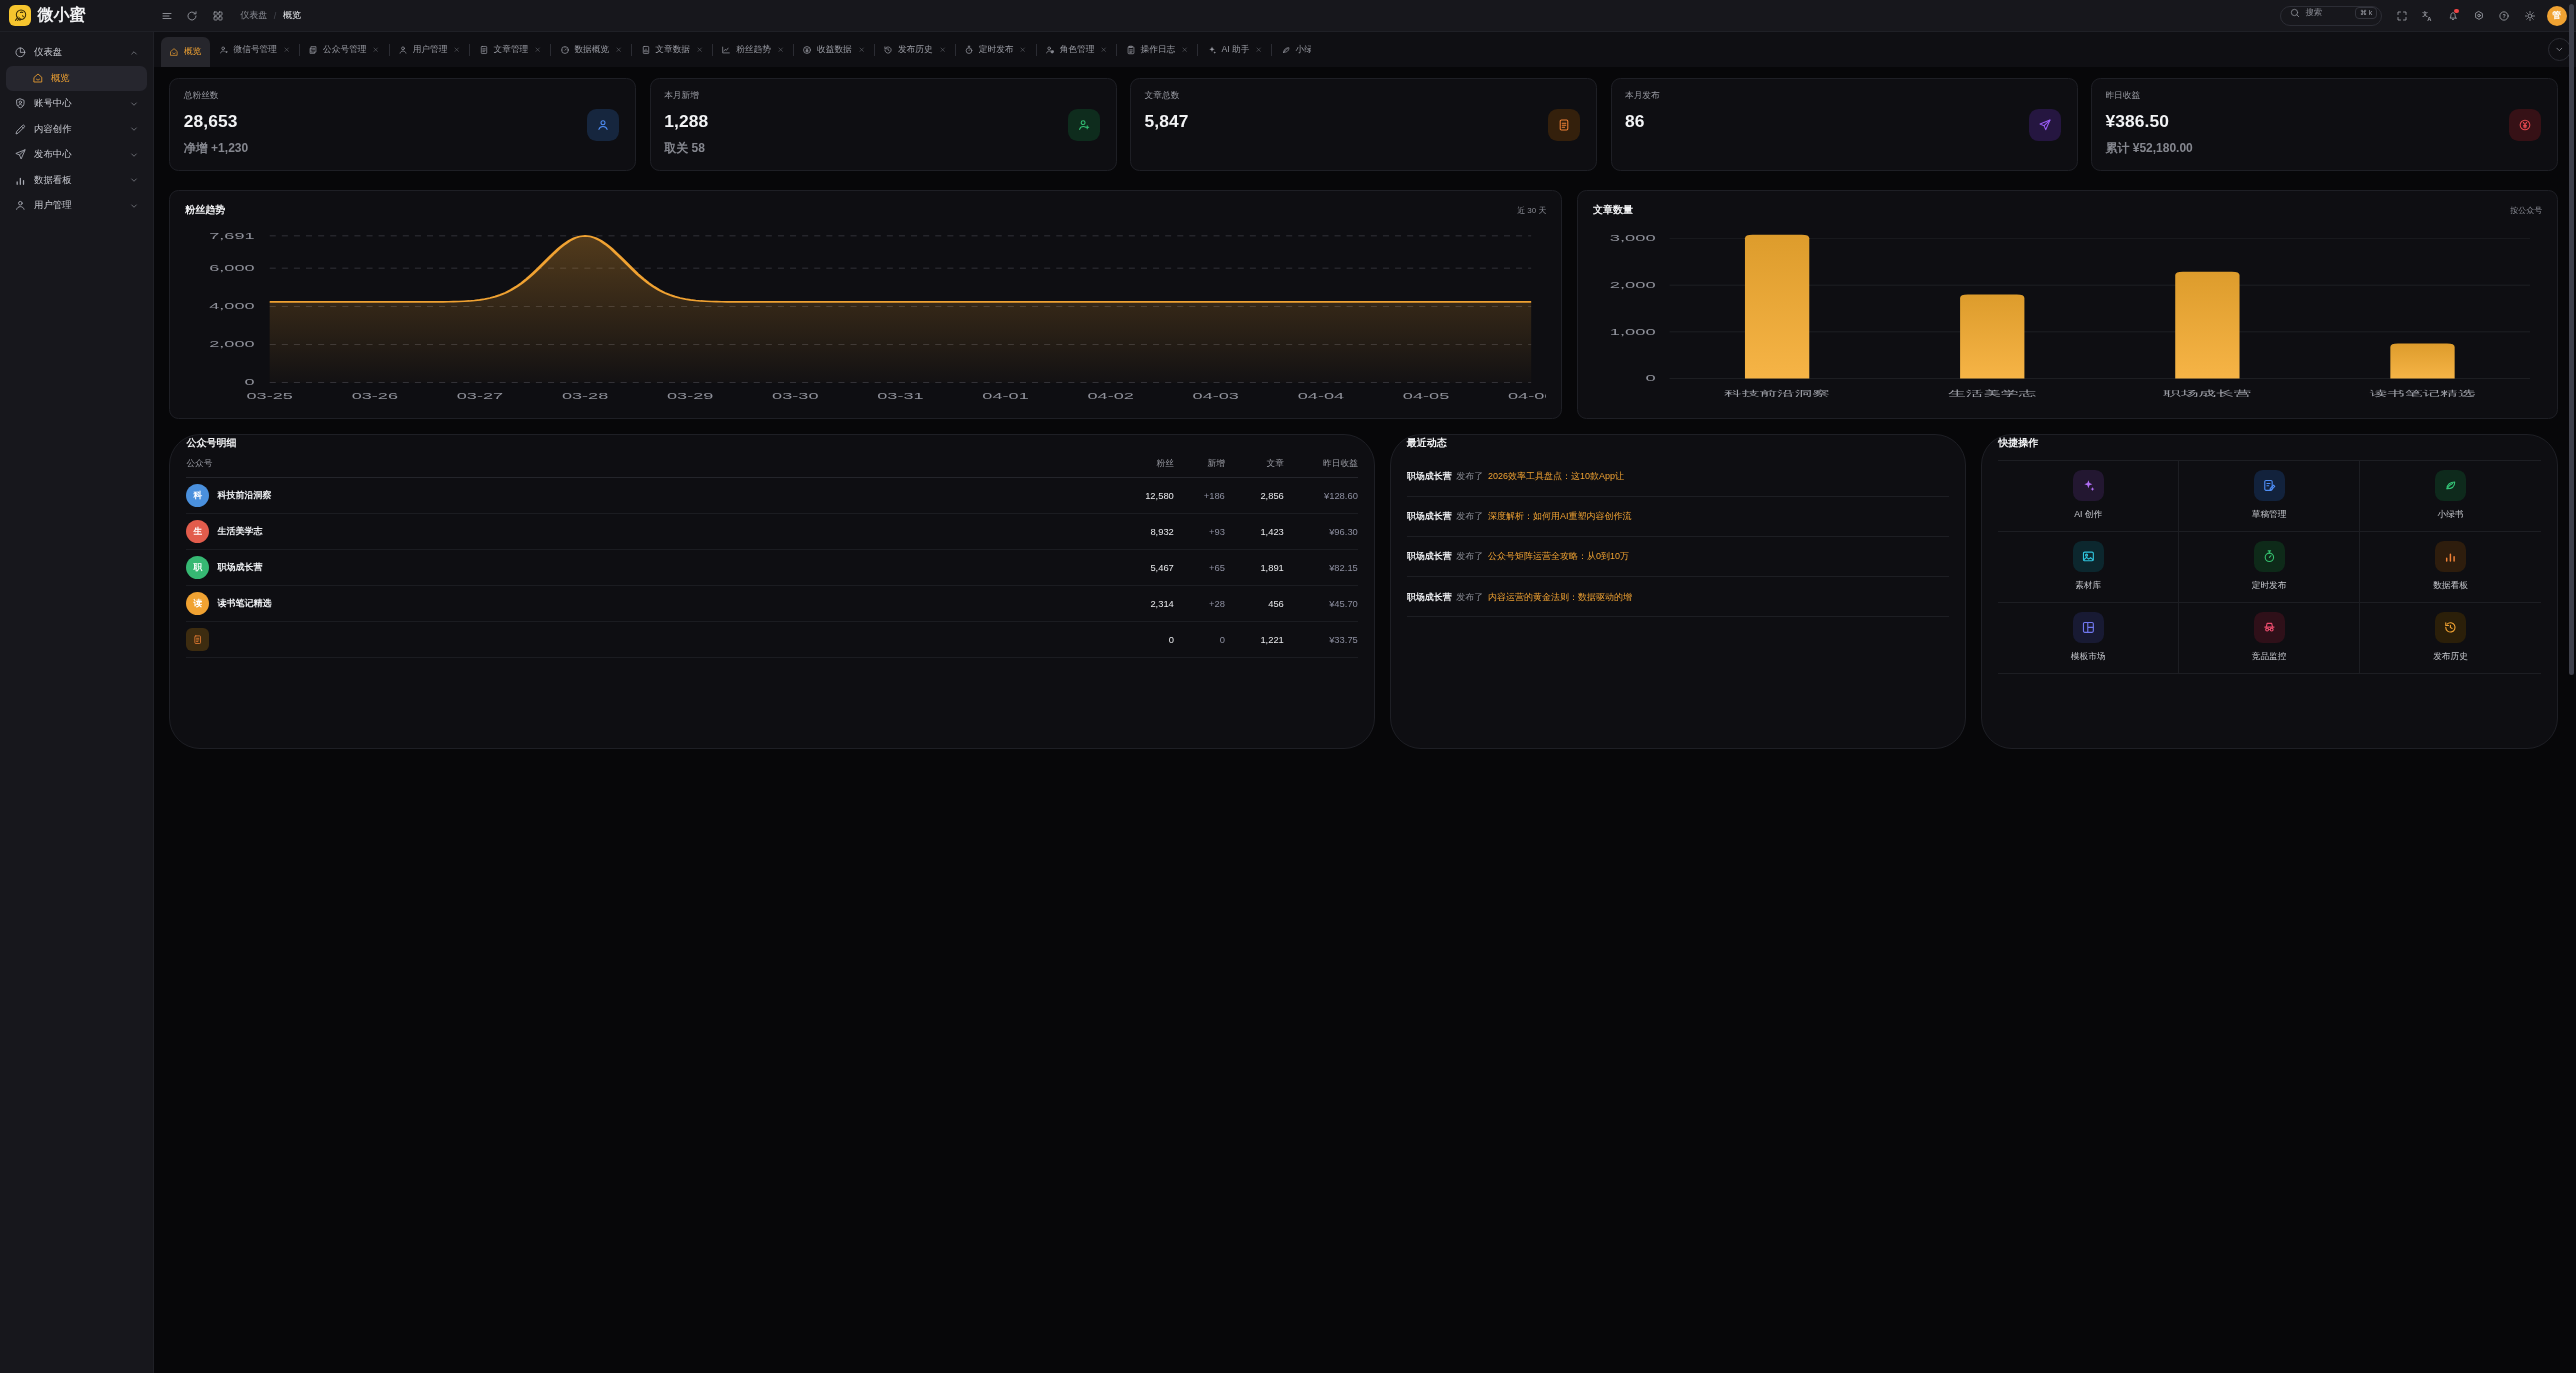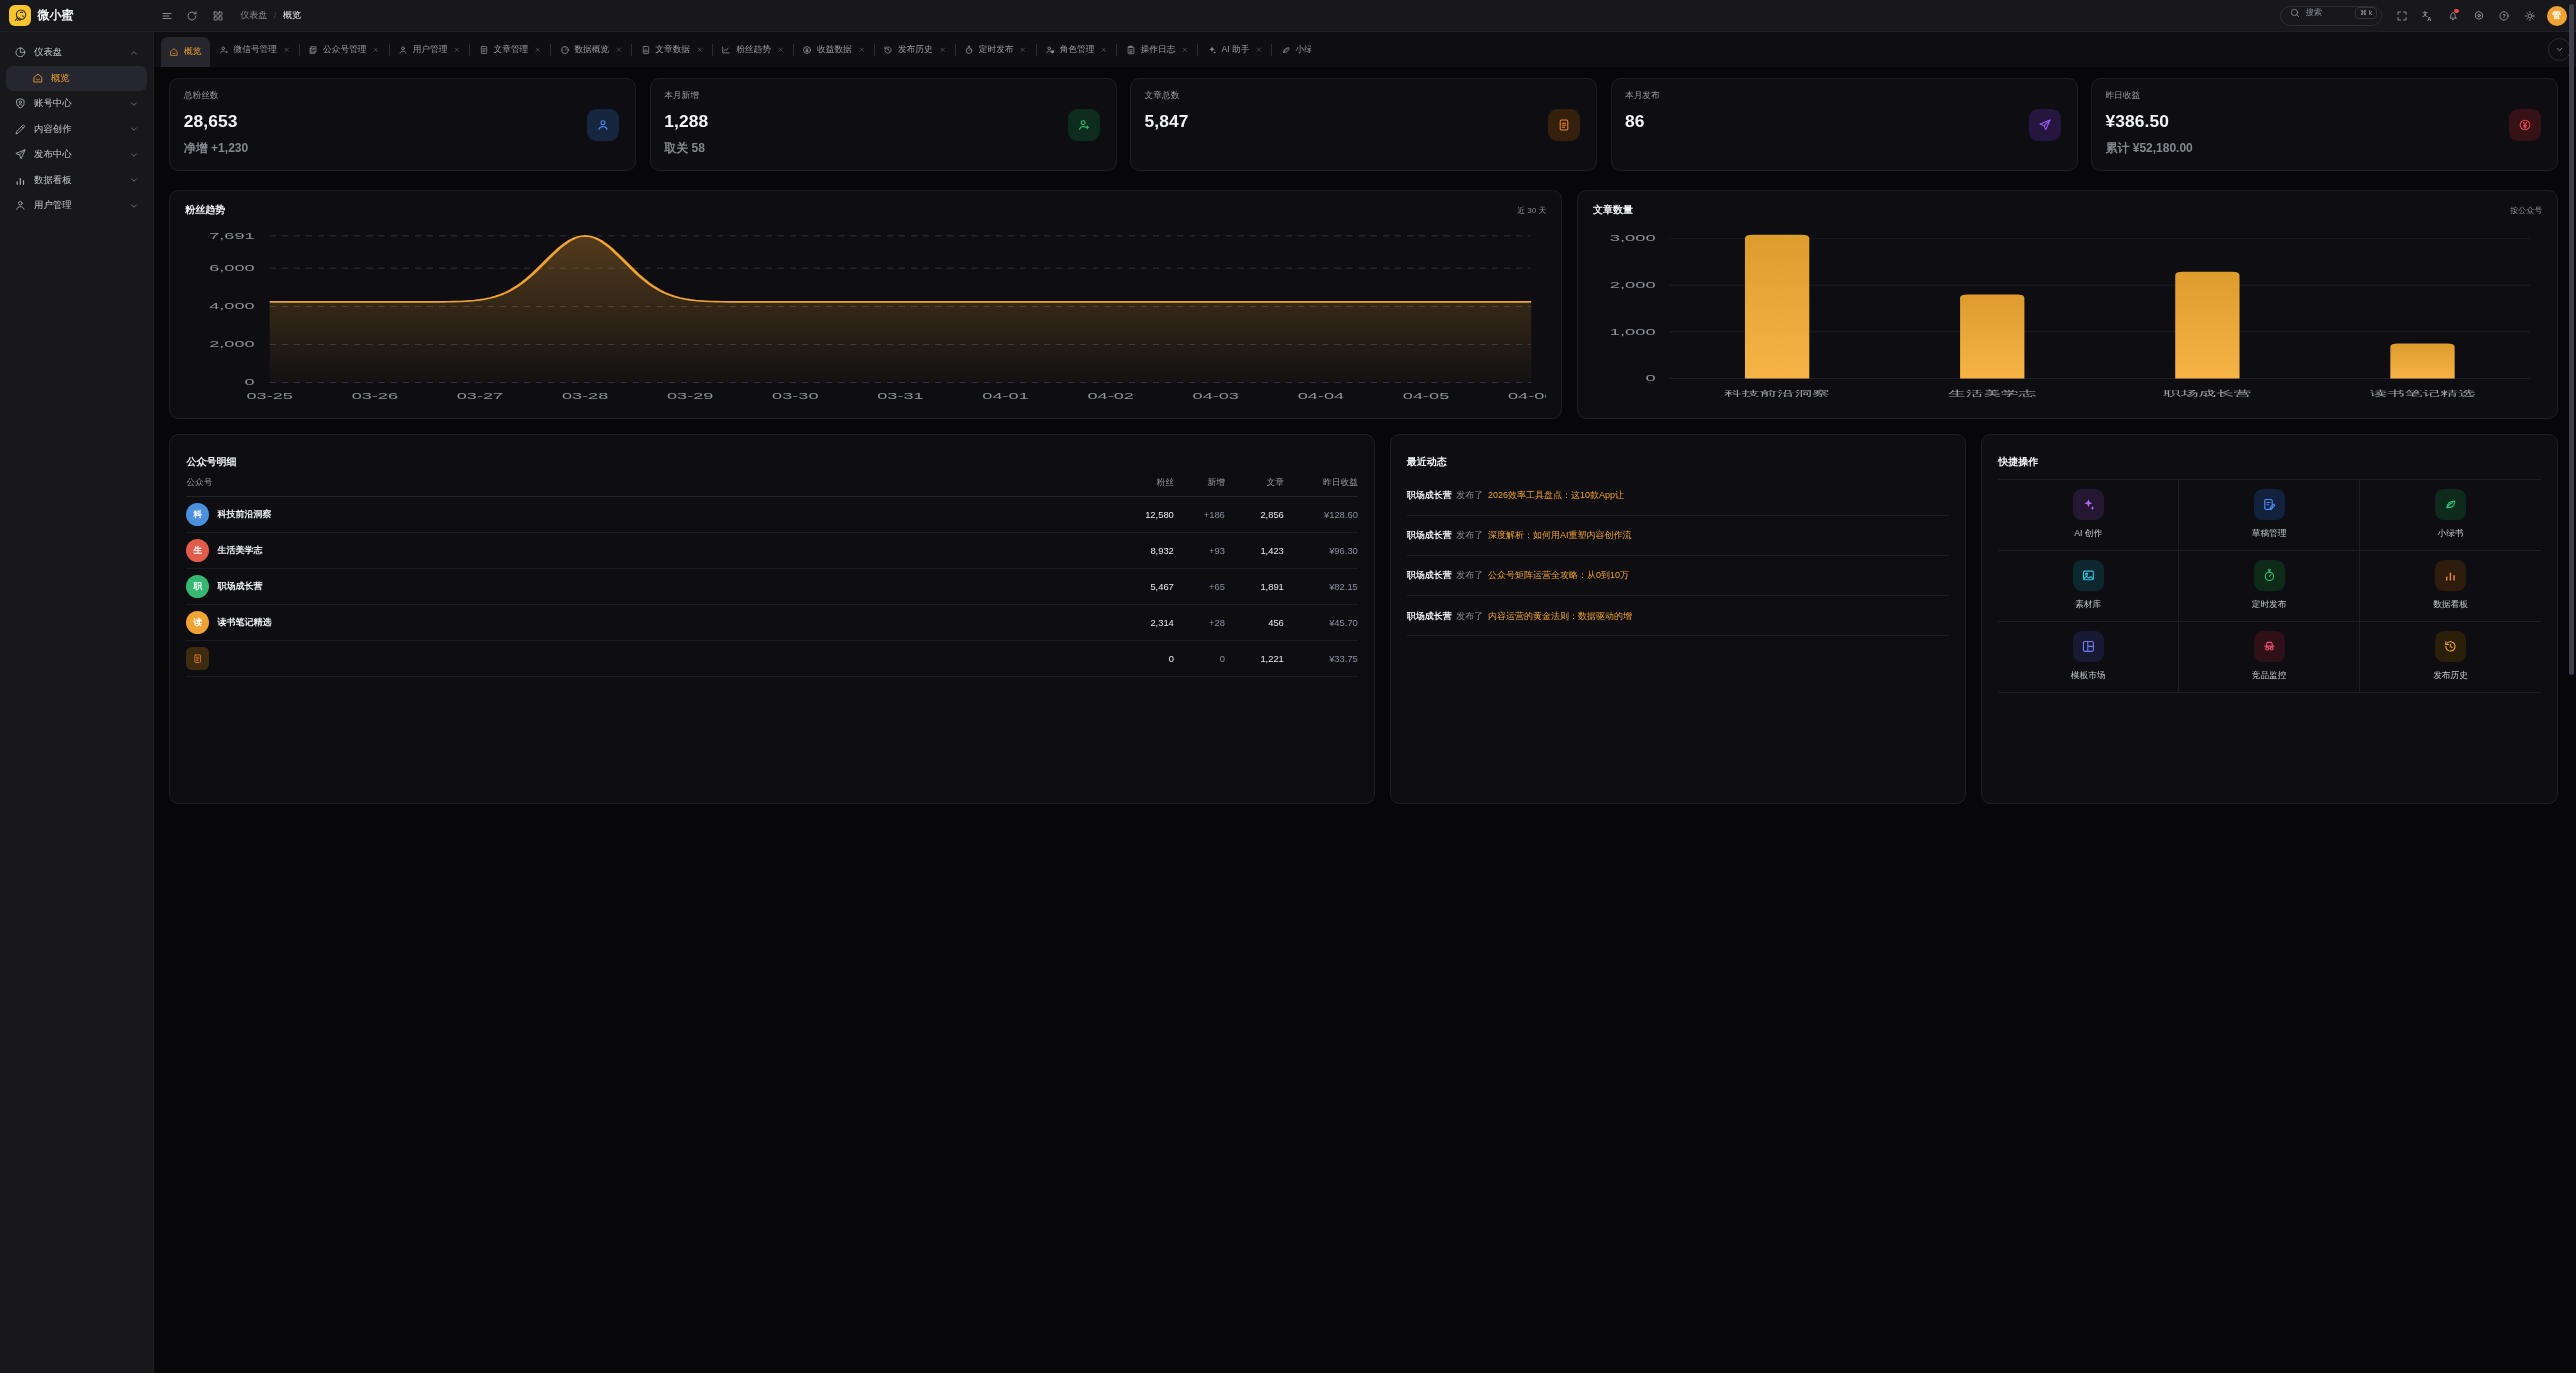--- a/index.html
+++ b/index.html
@@ -5,21 +5,21 @@
   * { margin:0; padding:0; box-sizing:border-box; }
   html,body { width:1288px; height:687px; overflow:hidden; background:#070709;
     font-family:"Liberation Sans","DejaVu Sans",sans-serif; color:#e8e9ec; }
   svg { display:block; }
 
   
   .topbar { position:absolute; top:0; left:0; right:0; height:32px; background:#17171c;
     border-bottom:0.7px solid #1f2026; display:flex; align-items:center; z-index:6; }
   .logo-area { width:154px; flex:0 0 154px; display:flex; align-items:center; gap:6.7px; padding-left:9.4px; }
   .logo-sq { width:21.5px; height:21.5px; border-radius:6px; background:#f6c52e; display:flex; align-items:center; justify-content:center; }
-  .app-name { font-size:12px; font-weight:bold; color:#f2f3f5; }
+  .app-name { font-size:16px; font-weight:bold; color:#f2f3f5; }
   .tb-icon { width:23px; height:23px; display:flex; align-items:center; justify-content:center;
     color:#9ea0a8; border-radius:5.4px; cursor:pointer; position:relative; margin:0 1.3px; }
   .crumb { display:flex; align-items:center; gap:6.7px; font-size:9px; margin-left:9.4px; }
   .crumb .c-dim { color:#8a8c94; } .crumb .c-sep { color:#44464e; } .crumb .c-cur { color:#eceef1; }
   .tb-spacer { flex:1; }
   .searchbox { display:flex; align-items:flex-start; gap:4.7px; height:20px; width:102px; border:0.7px solid #2c2d35;
     border-radius:10px; padding:0 4px 0 7.4px; color:#8a8c94; margin-right:6.7px; }
   .searchbox input { flex:1; min-width:0; background:transparent; border:none; outline:none; color:#d7d8dd; font-size:8.4px; }
   .searchbox input::placeholder { color:#8a8c94; }
   .kbd { font-size:7px; color:#9ea0a8; border:0.7px solid #33343c; border-radius:4px; padding:1.3px 4px; white-space:nowrap; }
@@ -72,21 +72,21 @@
   .charts-grid { display:grid; grid-template-columns:1.42fr 1fr; gap:14.8px; margin-bottom:14.8px; }
   .chart-card { height:229px; padding:12px 14.8px 6.7px; }
   .card-head { display:flex; align-items:center; justify-content:space-between; margin-bottom:4px; }
   .card-title { font-size:10px; font-weight:bold; color:#f2f3f5; }
   .card-sub { font-size:8px; color:#8a8c94; }
   .tick { fill:#8f919a; font-size:12px; }
   .cat { fill:#9ea0a8; font-size:11.5px; }
 
   
   .bottom-grid { display:grid; grid-template-columns:2.09fr 1fr 1fr; gap:14.8px; align-items:start; }
-  .bottom-grid .card { height:370px; padding:20px 16px; }
+  .bottom-grid .card { height:315px; padding:1px 16px;border-radius:31px; }
   .t-head { display:grid; grid-template-columns:1fr 64px 51px 59px 74px; align-items:center; height:28px;
     margin-top:0; color:#9a9ca4; font-size:8.7px; border-bottom:0.7px solid #24252b; }
   .t-row { display:grid; grid-template-columns:1fr 64px 51px 59px 74px; align-items:center; height:36px;
     border-bottom:0.7px solid #1b1c21; font-size:9.4px; cursor:pointer; }
   .t-right { text-align:right; color:#e8e9ec; }
   .t-dim { text-align:right; color:#8d8fa0; }
   .acct { display:flex; align-items:center; gap:8px; color:#eceef1; font-weight:bold; font-size:9px; }
   .av { width:23px; height:23px; border-radius:50%; flex:0 0 23px; display:flex; align-items:center;
     justify-content:center; color:#fff; font-size:8.7px; font-weight:bold; }
   .av.sq { border-radius:6px; }

